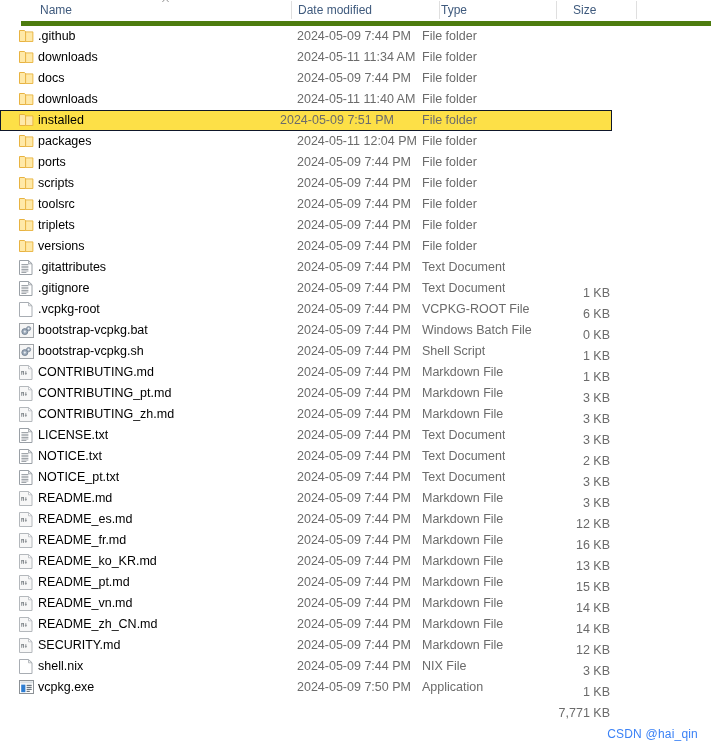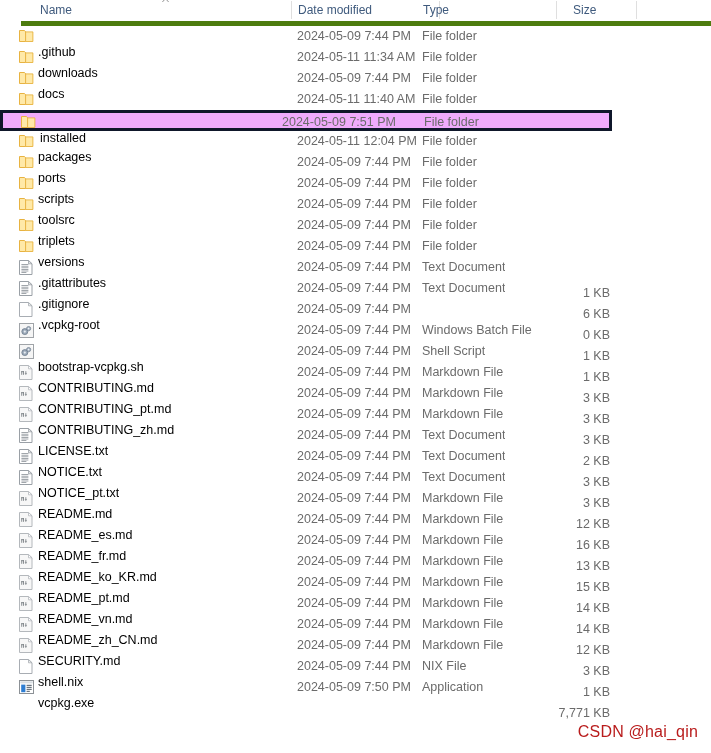--- a/index.html
+++ b/index.html
@@ -29,21 +29,21 @@
     top: 0;
     height: 21px;
     line-height: 21px;
     font-size: 12px;
     color: #3f5a7d;
     white-space: nowrap;
     overflow: hidden;
   }
   .hdr-cell.name { left: 19px; }
   .hdr-cell.date { left: 277px; }
-  .hdr-cell.type { left: 402px; }
+  .hdr-cell.type { left: 420px; }
   .hdr-cell.size { left: 552px; }
 
   .hdr-div {
     position: absolute;
     top: 1px;
     width: 1px;
     height: 18px;
     background: #dfdfdf;
   }
   .hdr-div.d1 { left: 270px; }
@@ -66,37 +66,36 @@
     position: relative;
     margin-top: 0;
   }
   .row {
     position: relative;
     height: 21px;
     box-sizing: border-box;
   }
   .row.selected {
     width: 612px;
-    background: #f0abfc;
-    border: 3px solid #0f172a;
+    background: #fde047;
+    border: 1px solid #0f172a;
     padding-left: 32px;
   }
   .cell {
     position: absolute;
     top: 0;
     height: 21px;
     line-height: 21px;
     white-space: nowrap;
     overflow: hidden;
     font-size: 12.5px;
   }
   .c-name {
     left: 38px;
     color: #000000;
-    margin-top: 16px;
   }
   .row.selected .c-name { left: 37px; line-height: 19px; }
   .c-date {
     left: 277px;
     color: #6b6b6b;
     margin-left: 20px;
   }
   .row.selected .c-date { left: 259px; line-height: 19px; text-align: center; }
   .c-type {
     left: 422px;
@@ -120,22 +119,22 @@
     height: 15px;
   }
   .row.selected .icon { left: 18px; top: 2px; }
   .icon svg { display: block; }
 
   
   .watermark {
     position: absolute;
     right: 13px;
     bottom: 12px;
-    font-size: 16px;
-    color: #b91c1c;
+    font-size: 12px;
+    color: #3b82f6;
     letter-spacing: 0.2px;
   }
 </style>
 </head>
 <body>
 
 <div class="list-header">
   <div class="sort-caret">
     <svg width="9" height="6" viewBox="0 0 9 6">
       <path d="M4.5 1.2 L8 5 L7.2 5 L4.5 2.1 L1.8 5 L1 5 Z" fill="#7a7a7a"></path>
@@ -338,33 +337,35 @@
     </div>
     <div class="row">
       <span class="icon">
         <svg width="14" height="15" viewBox="0 0 14 15">
           <path d="M0.5 0.5 h9 l3.5 3.3 v10.7 h-12.5 z" fill="#ffffff" stroke="#a8adb3" stroke-width="1"></path>
           <path d="M9.5 0.5 v3.3 h3.5 z" fill="#eceef0" stroke="#a8adb3" stroke-width="0.8"></path>
         </svg>
       </span>
       <span class="cell c-name">.vcpkg-root</span>
       <span class="cell c-date">2024-05-09 7:44 PM</span>
+      <span class="cell c-type">VCPKG-ROOT File</span>
       <span class="cell c-size">0 KB</span>
     </div>
     <div class="row">
       <span class="icon">
         <svg width="15" height="15" viewBox="0 0 15 15">
           <rect x="0.5" y="0.5" width="14" height="14" fill="#f5f5f5" stroke="#a0a4a8" stroke-width="1"></rect>
           <path d="M11 1 h3 v3 z" fill="#ffffff"></path>
           <circle cx="5.8" cy="8.6" r="3" fill="#9aa8b8" stroke="#6d7b8c" stroke-width="0.8"></circle>
           <circle cx="5.8" cy="8.6" r="1.1" fill="#e8edf2"></circle>
           <circle cx="9.6" cy="5.6" r="2.1" fill="#aab7c5" stroke="#6d7b8c" stroke-width="0.7"></circle>
           <circle cx="9.6" cy="5.6" r="0.8" fill="#eef2f6"></circle>
         </svg>
       </span>
+      <span class="cell c-name">bootstrap-vcpkg.bat</span>
       <span class="cell c-date">2024-05-09 7:44 PM</span>
       <span class="cell c-type">Windows Batch File</span>
       <span class="cell c-size">1 KB</span>
     </div>
     <div class="row">
       <span class="icon">
         <svg width="15" height="15" viewBox="0 0 15 15">
           <rect x="0.5" y="0.5" width="14" height="14" fill="#f5f5f5" stroke="#a0a4a8" stroke-width="1"></rect>
           <path d="M11 1 h3 v3 z" fill="#ffffff"></path>
           <circle cx="5.8" cy="8.6" r="3" fill="#9aa8b8" stroke="#6d7b8c" stroke-width="0.8"></circle>

